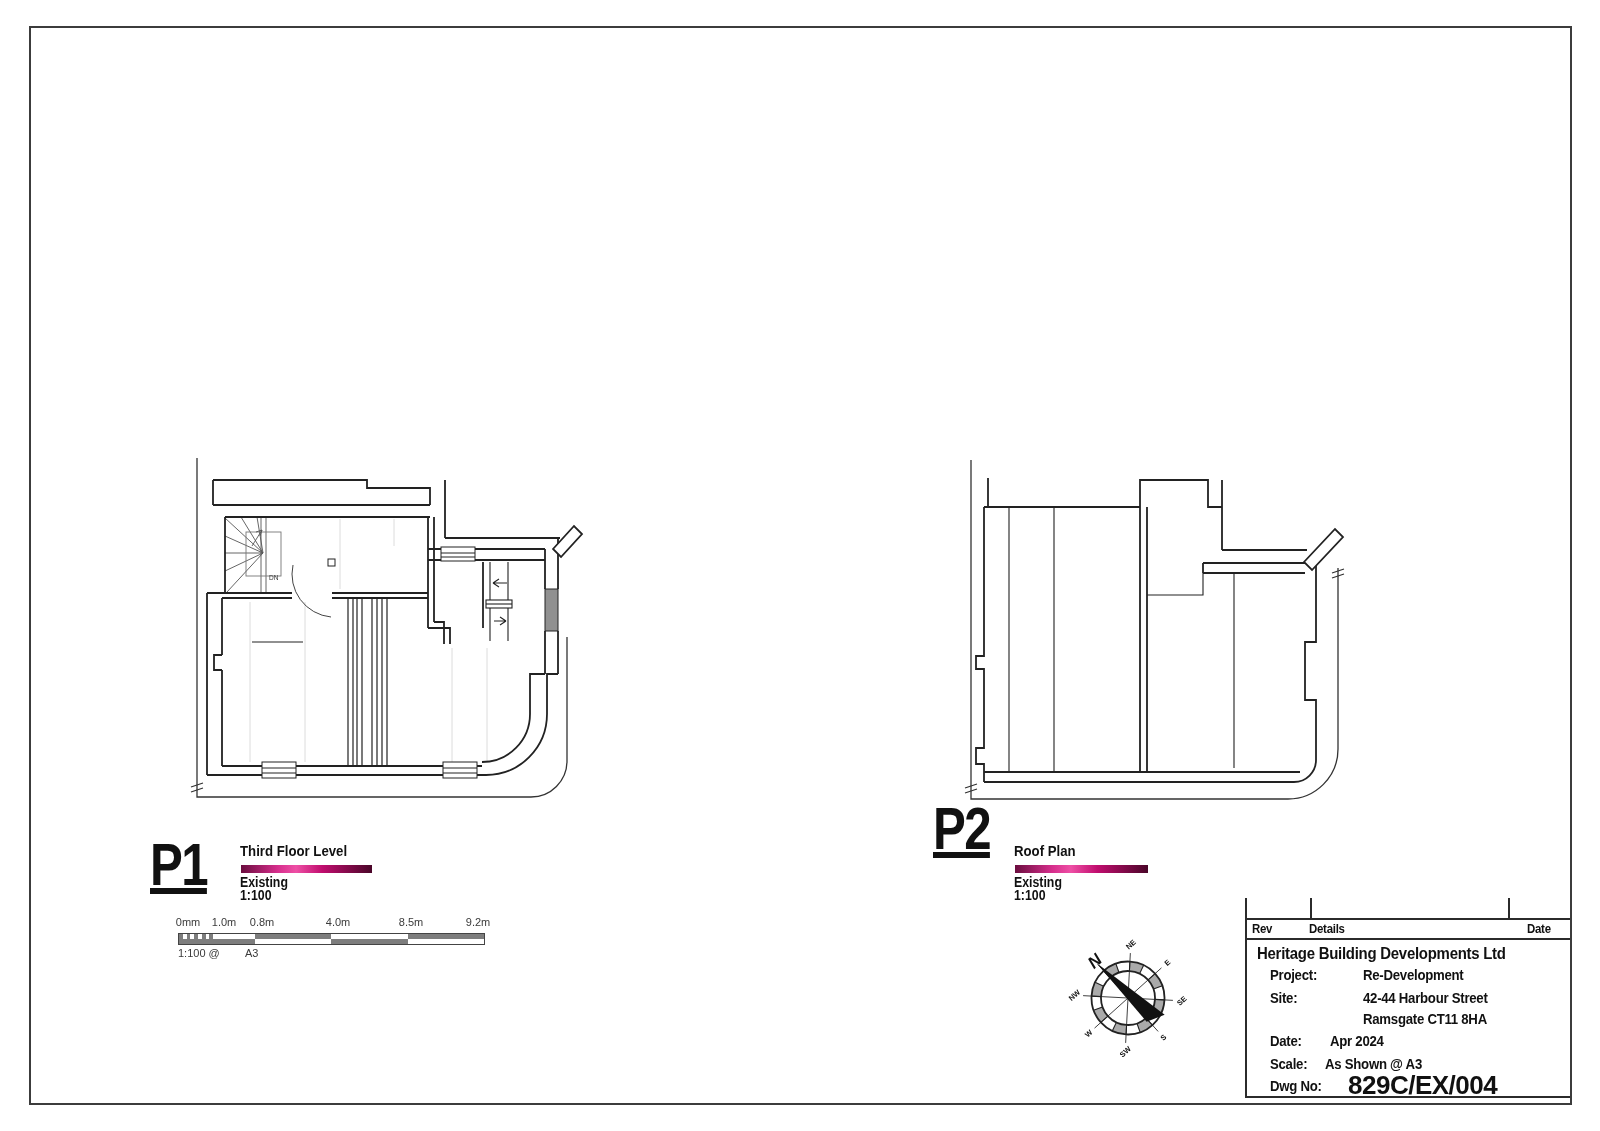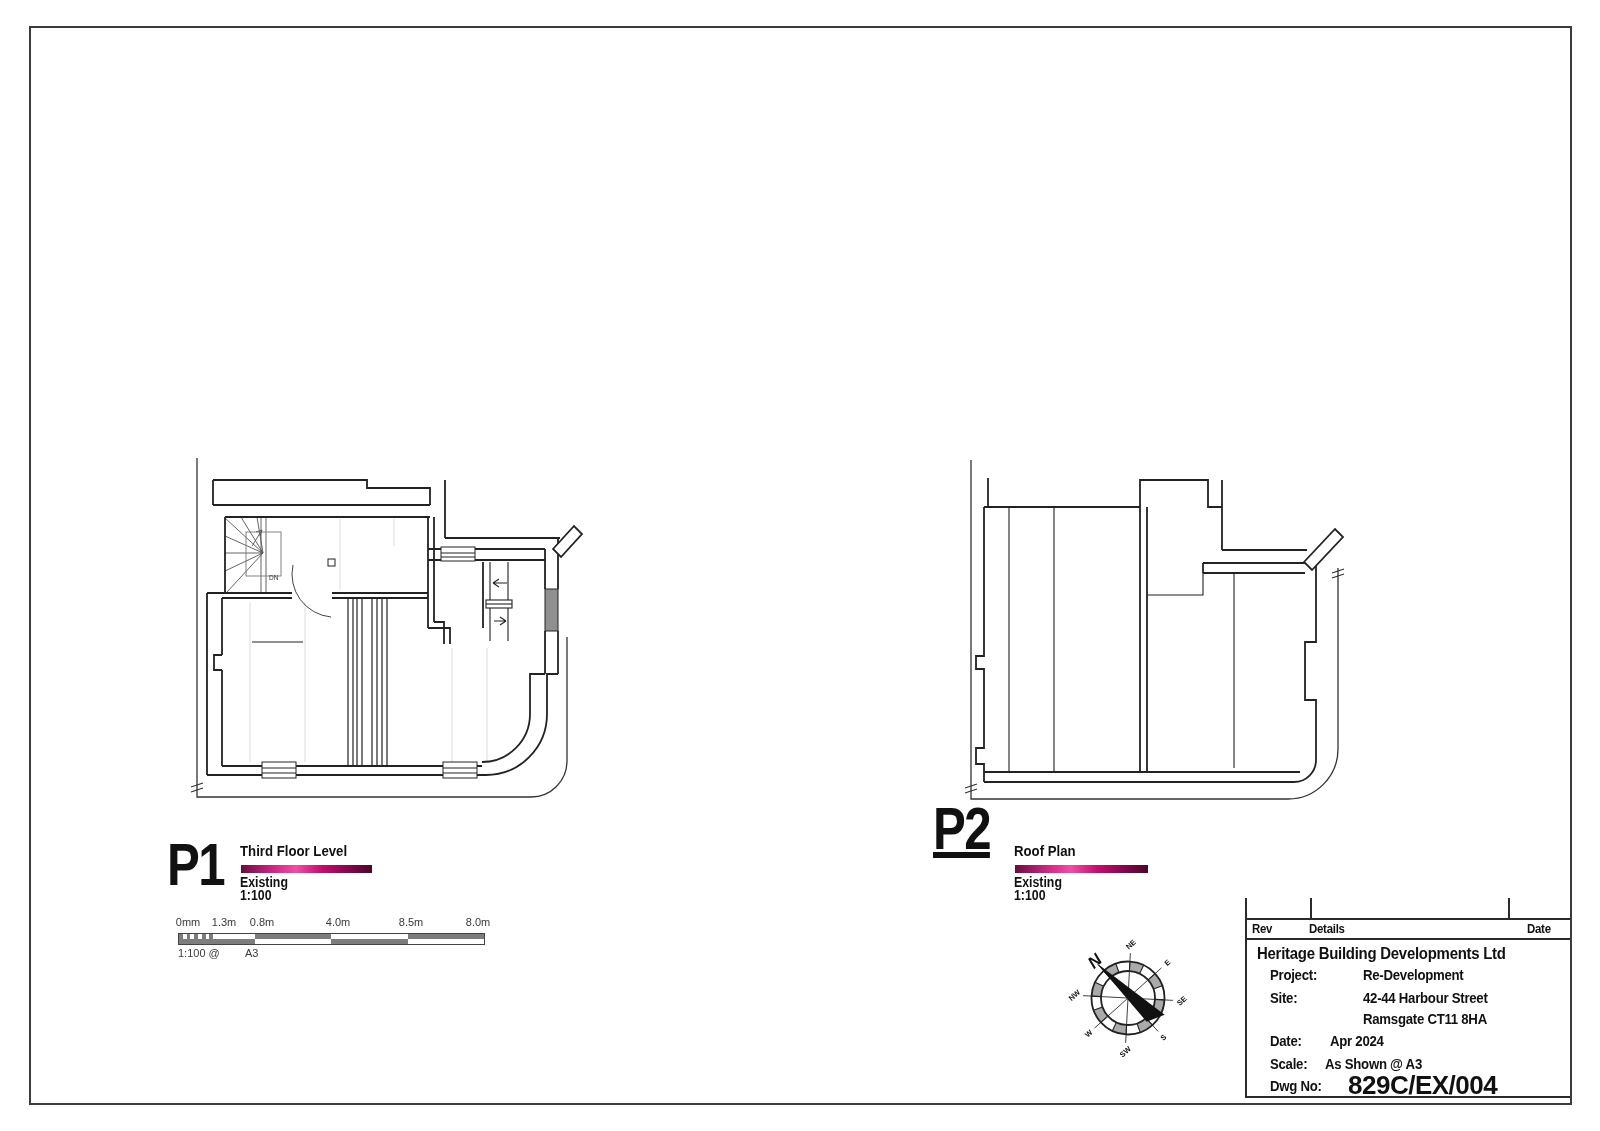--- a/index.html
+++ b/index.html
@@ -122,43 +122,43 @@
     </g>
 
     <g stroke="#222" stroke-width="1.1" fill="none">
       <path d="M1009,507 V772 M1054,507 V772 M1234,573 V768"></path>
       <path d="M1203,573 V595 H1147"></path>
     </g>
 
     <polygon points="1304,562 1335,529 1343,537 1312,570" fill="#fff" stroke="#222" stroke-width="1.8"></polygon>
   </svg>
 
-  <div class="abs" style="left:167px;top:838px;">
+  <div class="abs" style="left:150px;top:838px;text-decoration:underline;">
     <div class="plan-code">P1</div>
   </div>
   <div class="abs plan-title cond" style="left:240px;top:842px;">Third Floor Level</div>
   <div class="abs accent-bar" style="left:241px;top:865px;width:131px;"></div>
   <div class="abs plan-sub cond" style="left:240px;top:876px;">Existing</div>
   <div class="abs plan-sub cond" style="left:240px;top:889px;">1:100</div>
 
   <div class="abs" style="left:933px;top:802px;text-decoration:underline;">
     <div class="plan-code">P2</div>
   </div>
   <div class="abs plan-title cond" style="left:1014px;top:842px;">Roof Plan</div>
   <div class="abs accent-bar" style="left:1015px;top:865px;width:133px;"></div>
   <div class="abs plan-sub cond" style="left:1014px;top:876px;">Existing</div>
   <div class="abs plan-sub cond" style="left:1014px;top:889px;">1:100</div>
 
   <div id="scalebar">
     <span class="tick" style="left:10px;">0mm</span>
-    <span class="tick" style="left:46px;">1.3m</span>
+    <span class="tick" style="left:46px;">1.0m</span>
     <span class="tick" style="left:84px;">0.8m</span>
     <span class="tick" style="left:160px;">4.0m</span>
     <span class="tick" style="left:233px;">8.5m</span>
-    <span class="tick" style="left:300px;">8.0m</span>
+    <span class="tick" style="left:300px;">9.2m</span>
     <div id="sb-bar">
       <div class="sb-hatch"></div>
       <div class="sb-seg" style="left:76px;top:0;width:76px;height:5px;"></div>
       <div class="sb-seg" style="left:229px;top:0;width:76px;height:5px;"></div>
       <div class="sb-seg" style="left:0;top:5px;width:76px;height:5px;"></div>
       <div class="sb-seg" style="left:152px;top:5px;width:77px;height:5px;"></div>
     </div>
     <div id="sb-caption">
       <span>1:100 @</span>
       <span class="paper">A3</span>

